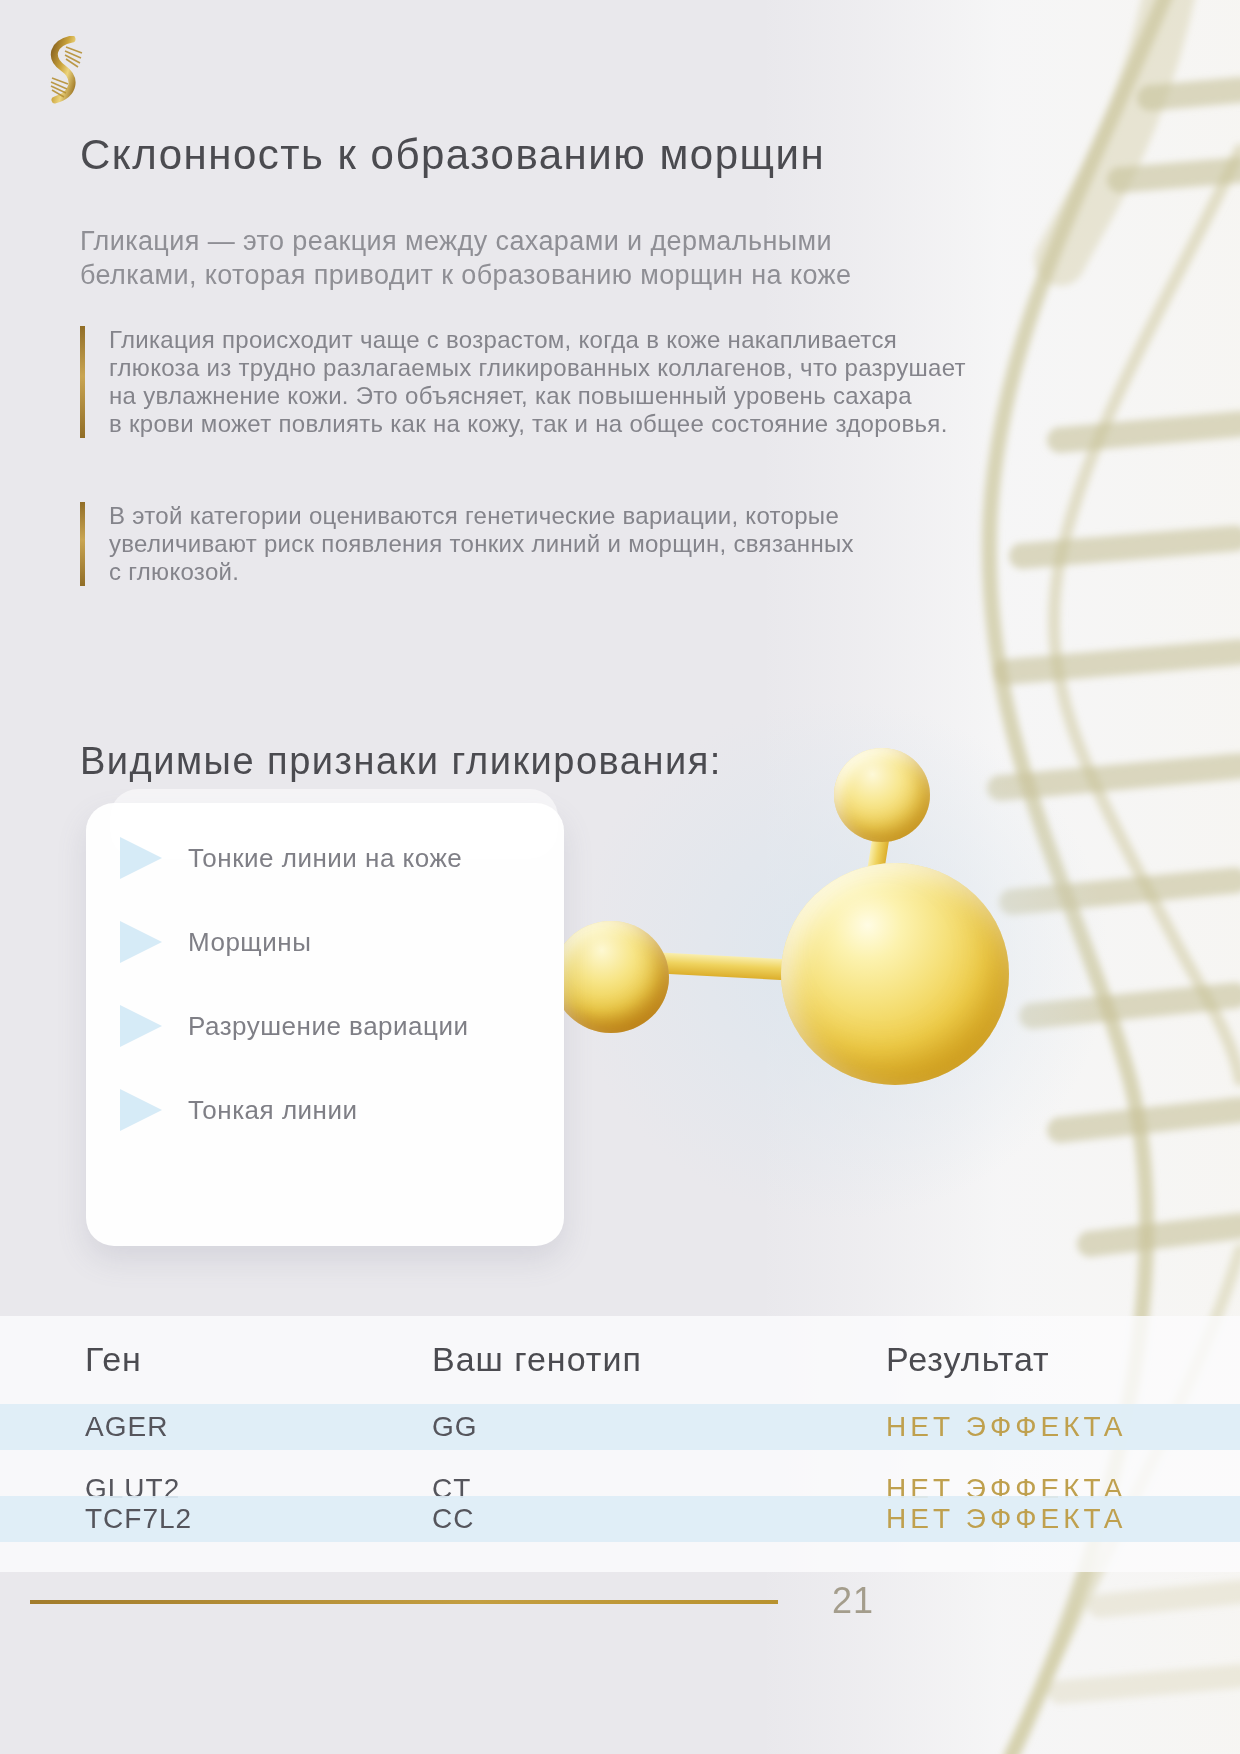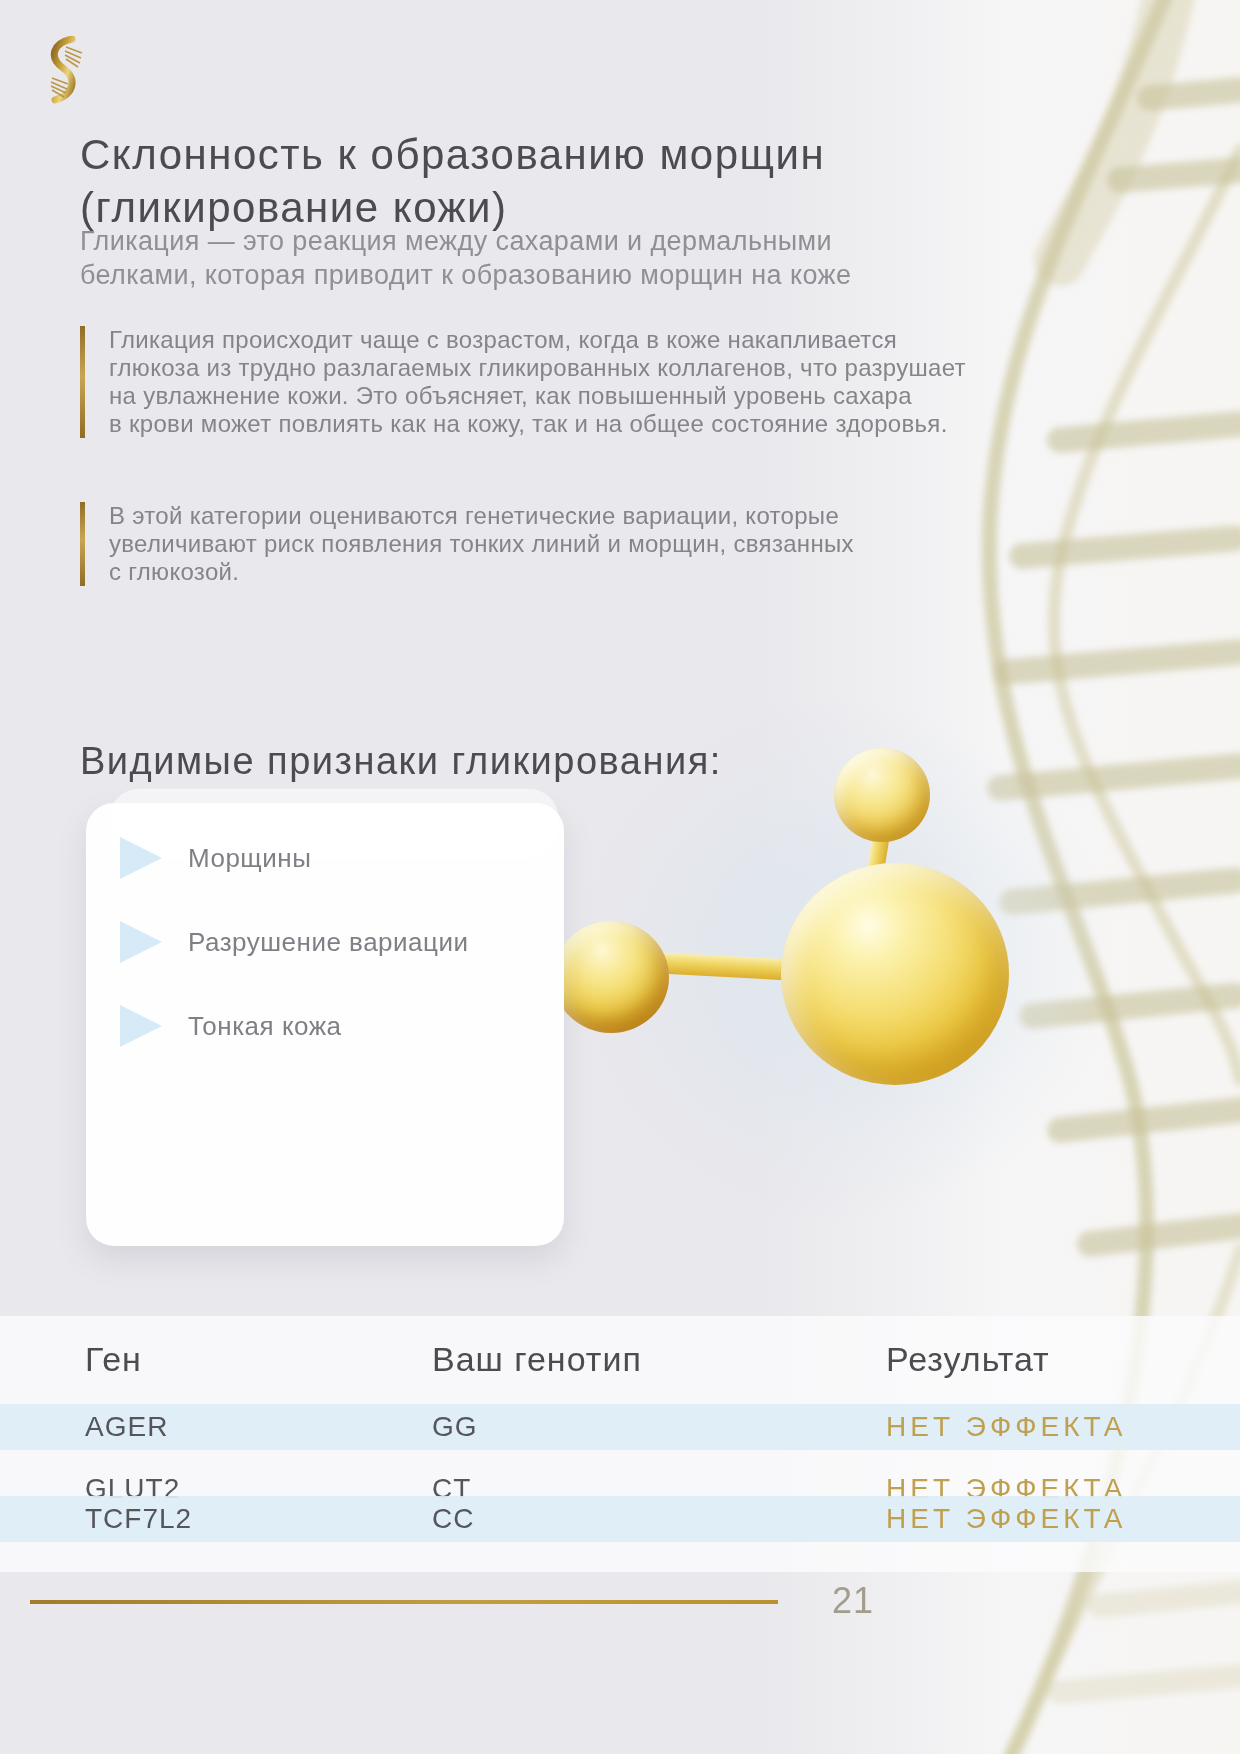--- a/index.html
+++ b/index.html
@@ -181,21 +181,20 @@
         <line x1="26" y1="23" x2="38" y2="31"></line>
       <line x1="12" y1="42" x2="28" y2="48"></line>
         <line x1="11" y1="46" x2="27" y2="53"></line>
       <line x1="11" y1="50" x2="26" y2="57"></line>
         <line x1="12" y1="54" x2="24" y2="61"></line>
     </g>
   </svg>
 
   <h1 class="h1">
       <div>Склонность к образованию морщин</div>
-      <div>(гликирование кожи)</div>
     </h1>
   <div class="subtitle">
       <div>Гликация — это реакция между сахарами и дермальными</div>
       <div>белками, которая приводит к образованию морщин на коже</div>
     </div>
 
   <div class="quote quote1">
       <div>Гликация происходит чаще с возрастом, когда в коже накапливается</div>
       <div>глюкоза из трудно разлагаемых гликированных коллагенов, что разрушает</div>
       <div>на увлажнение кожи. Это объясняет, как повышенный уровень сахара</div>
@@ -205,29 +204,33 @@
       <div>В этой категории оцениваются генетические вариации, которые</div>
       <div>увеличивают риск появления тонких линий и морщин, связанных</div>
       <div>с глюкозой.</div>
     </div>
 
   <h2 class="h2">Видимые признаки гликирования:</h2>
 
   <div class="signs-card">
     <div class="sign-item">
       <span class="tri"></span>
+      <span class="sign-label">Тонкие линии на коже</span>
+    </div>
+    <div class="sign-item">
+      <span class="tri"></span>
       <span class="sign-label">Морщины</span>
     </div>
     <div class="sign-item">
       <span class="tri"></span>
       <span class="sign-label">Разрушение вариации</span>
     </div>
     <div class="sign-item">
       <span class="tri"></span>
-      <span class="sign-label">Тонкая кожа</span>
+      <span class="sign-label">Тонкая линии</span>
     </div>
   </div>
 
   <div class="molecule">
     <div class="rod-h"></div>
     <div class="rod-v"></div>
     <div class="sphere sphere-left"></div>
     <div class="sphere sphere-top"></div>
     <div class="sphere sphere-big"></div>
   </div>

